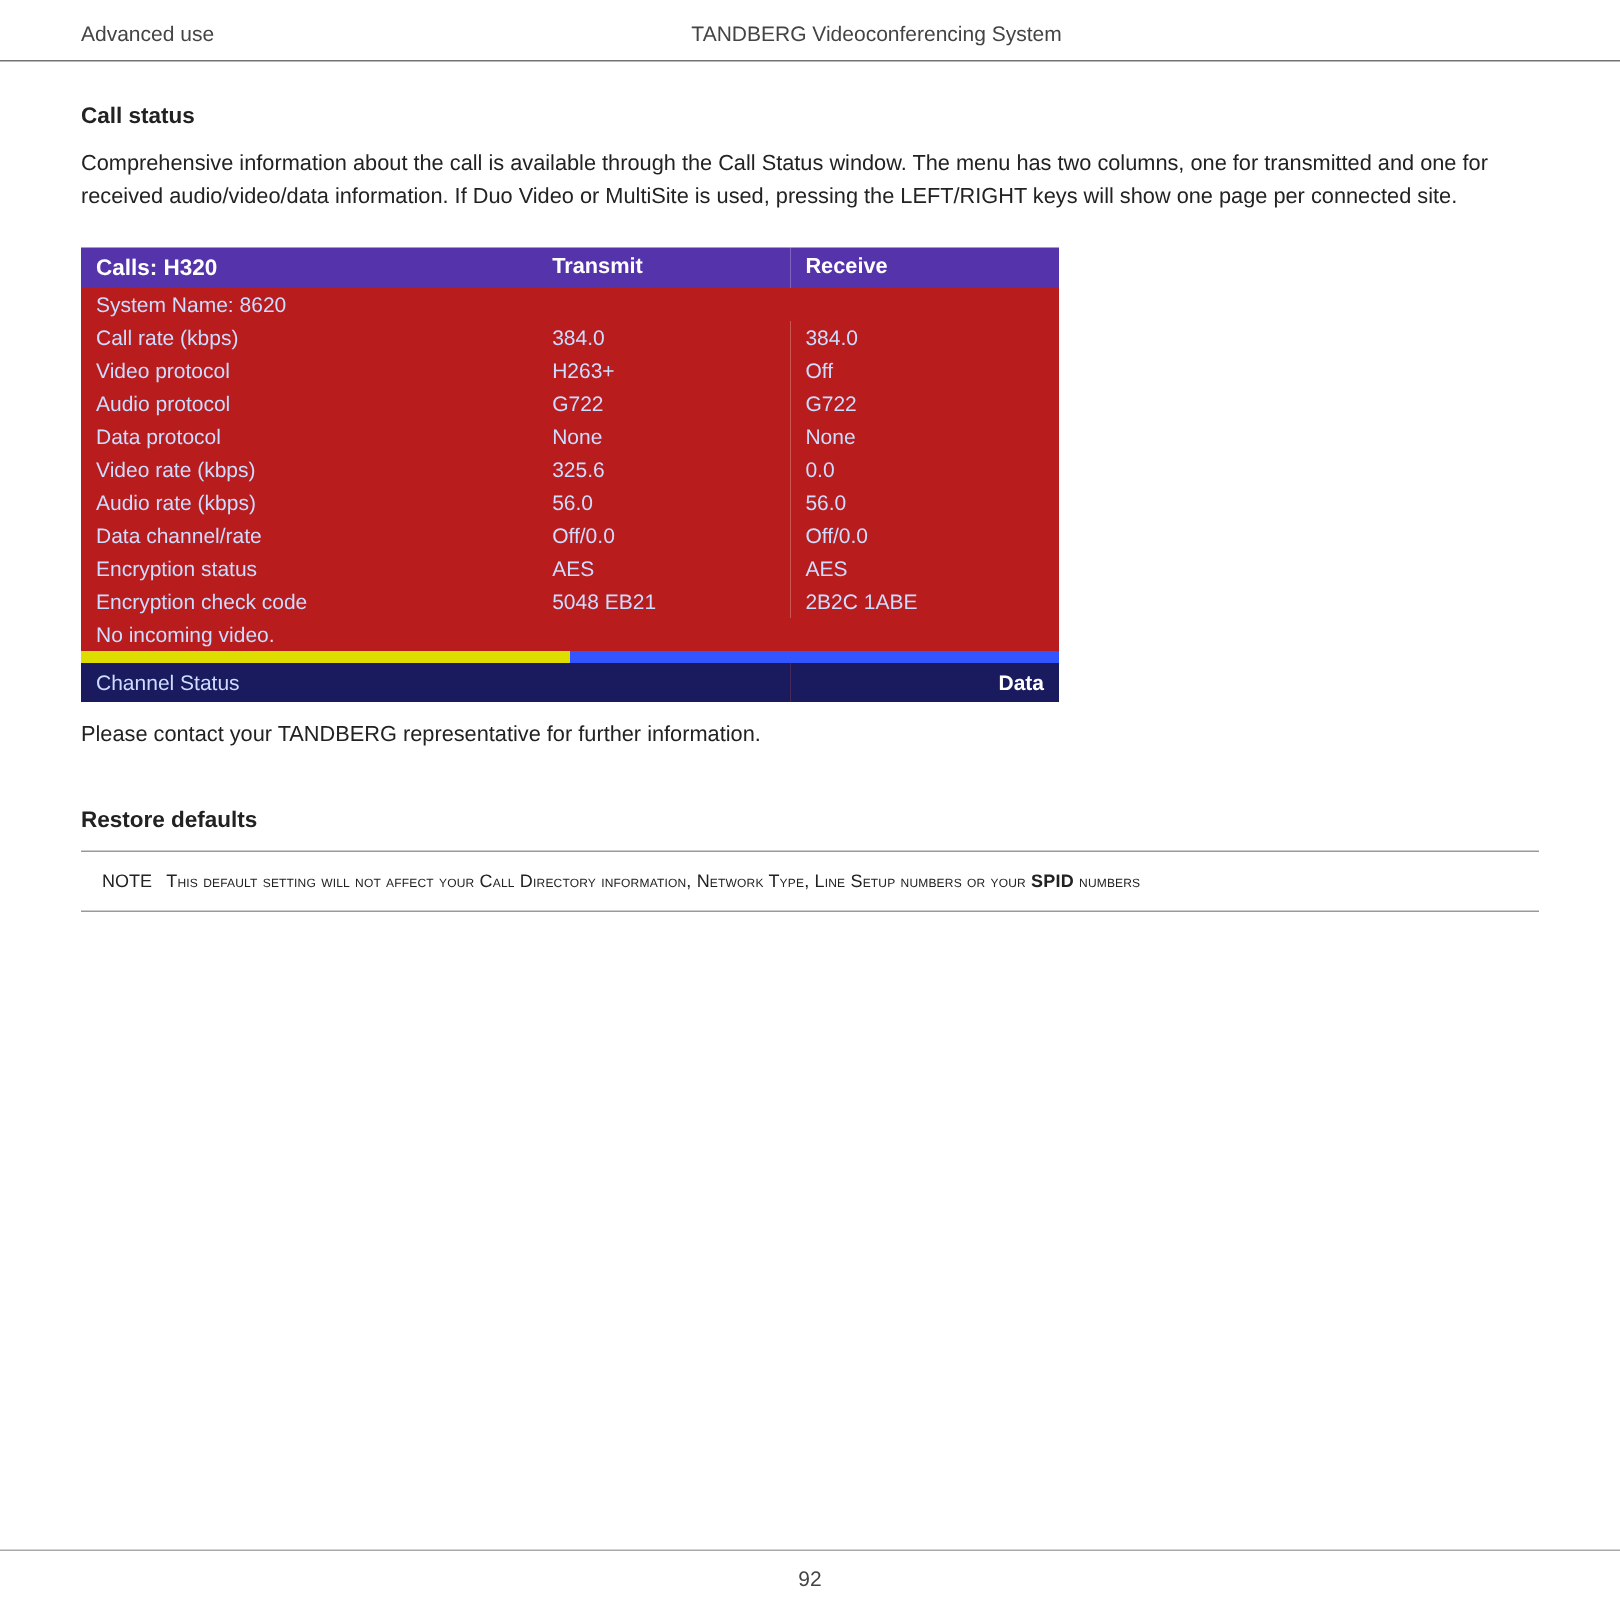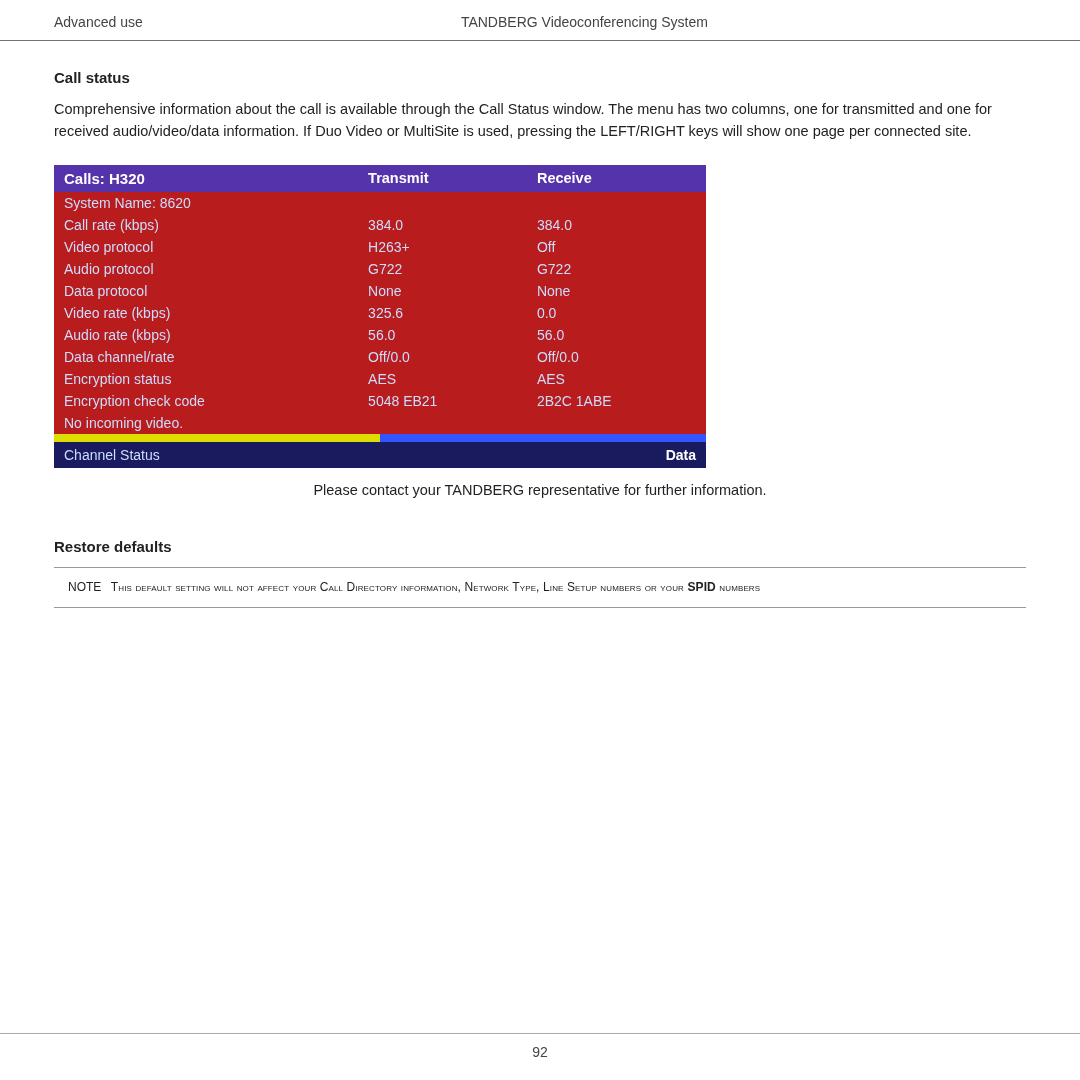--- a/index.html
+++ b/index.html
@@ -77,21 +77,20 @@
       padding: 4px 10px;
       font-weight: normal;
       color: #ccddff;
     }
 
     .contact-note {
       font-size: 14.5px;
       margin-top: 14px;
       margin-bottom: 40px;
       color: #222;
-      text-align: center;
     }
 
     .restore-section {
     }
 
     .restore-desc {
       font-size: 14.5px;
       margin-bottom: 16px;
       color: #222;
     }

